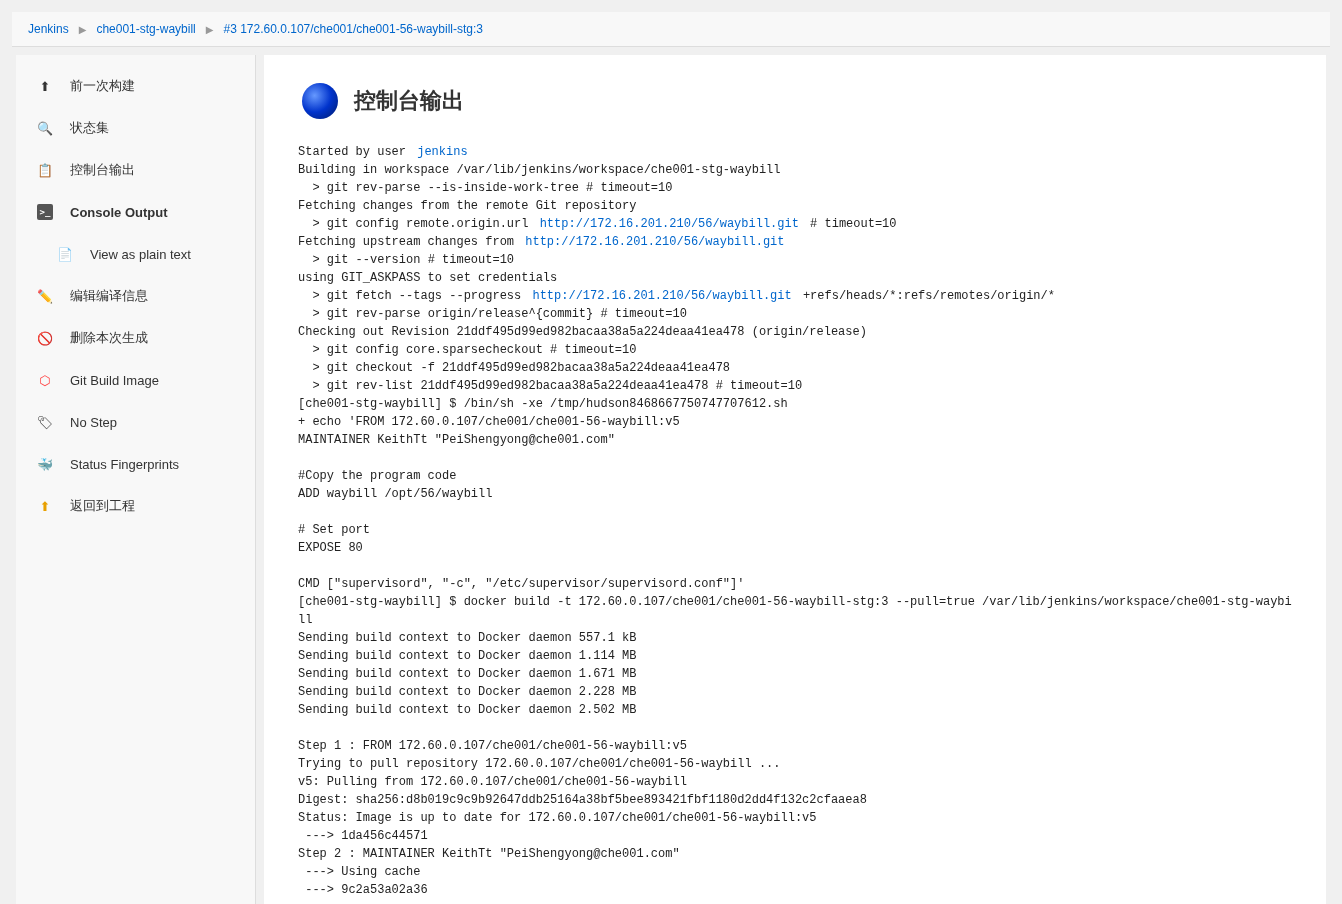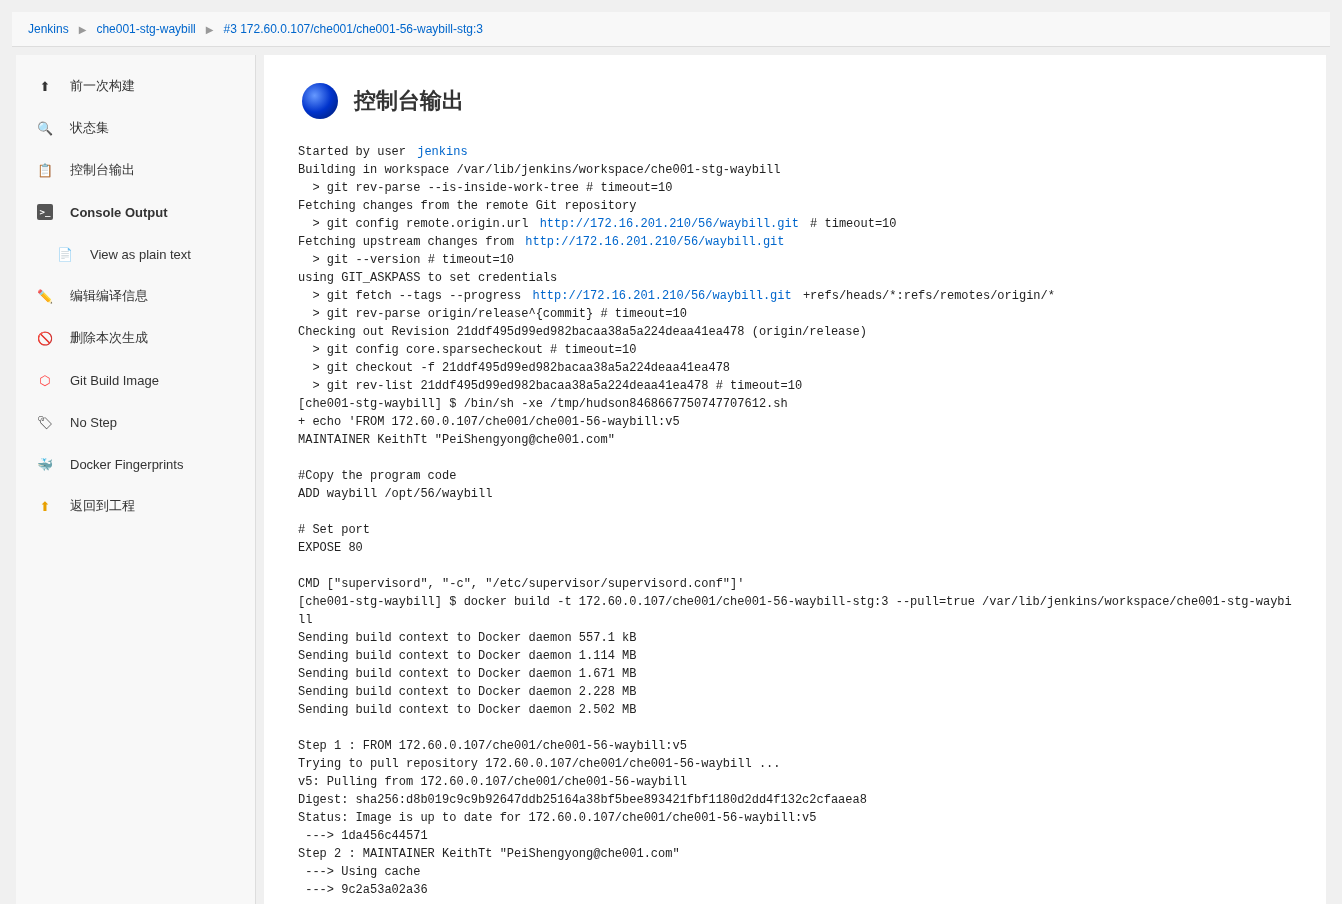--- a/index.html
+++ b/index.html
@@ -154,21 +154,21 @@
       <span>Git Build Image</span>
     </a>
 
     <a class="sidebar-item">
       <span class="icon">🏷</span>
       <span>No Step</span>
     </a>
 
     <a class="sidebar-item">
       <span class="icon" style="color:#0db7ed;">🐳</span>
-      <span>Docker Fingerprints</span>
+      <span>Status Fingerprints</span>
     </a>
 
     <a class="sidebar-item">
       <span class="icon" style="color:#e8a000;">⬆</span>
       <span>返回到工程</span>
     </a>
 
   </div>
 
   <div class="main-content">

